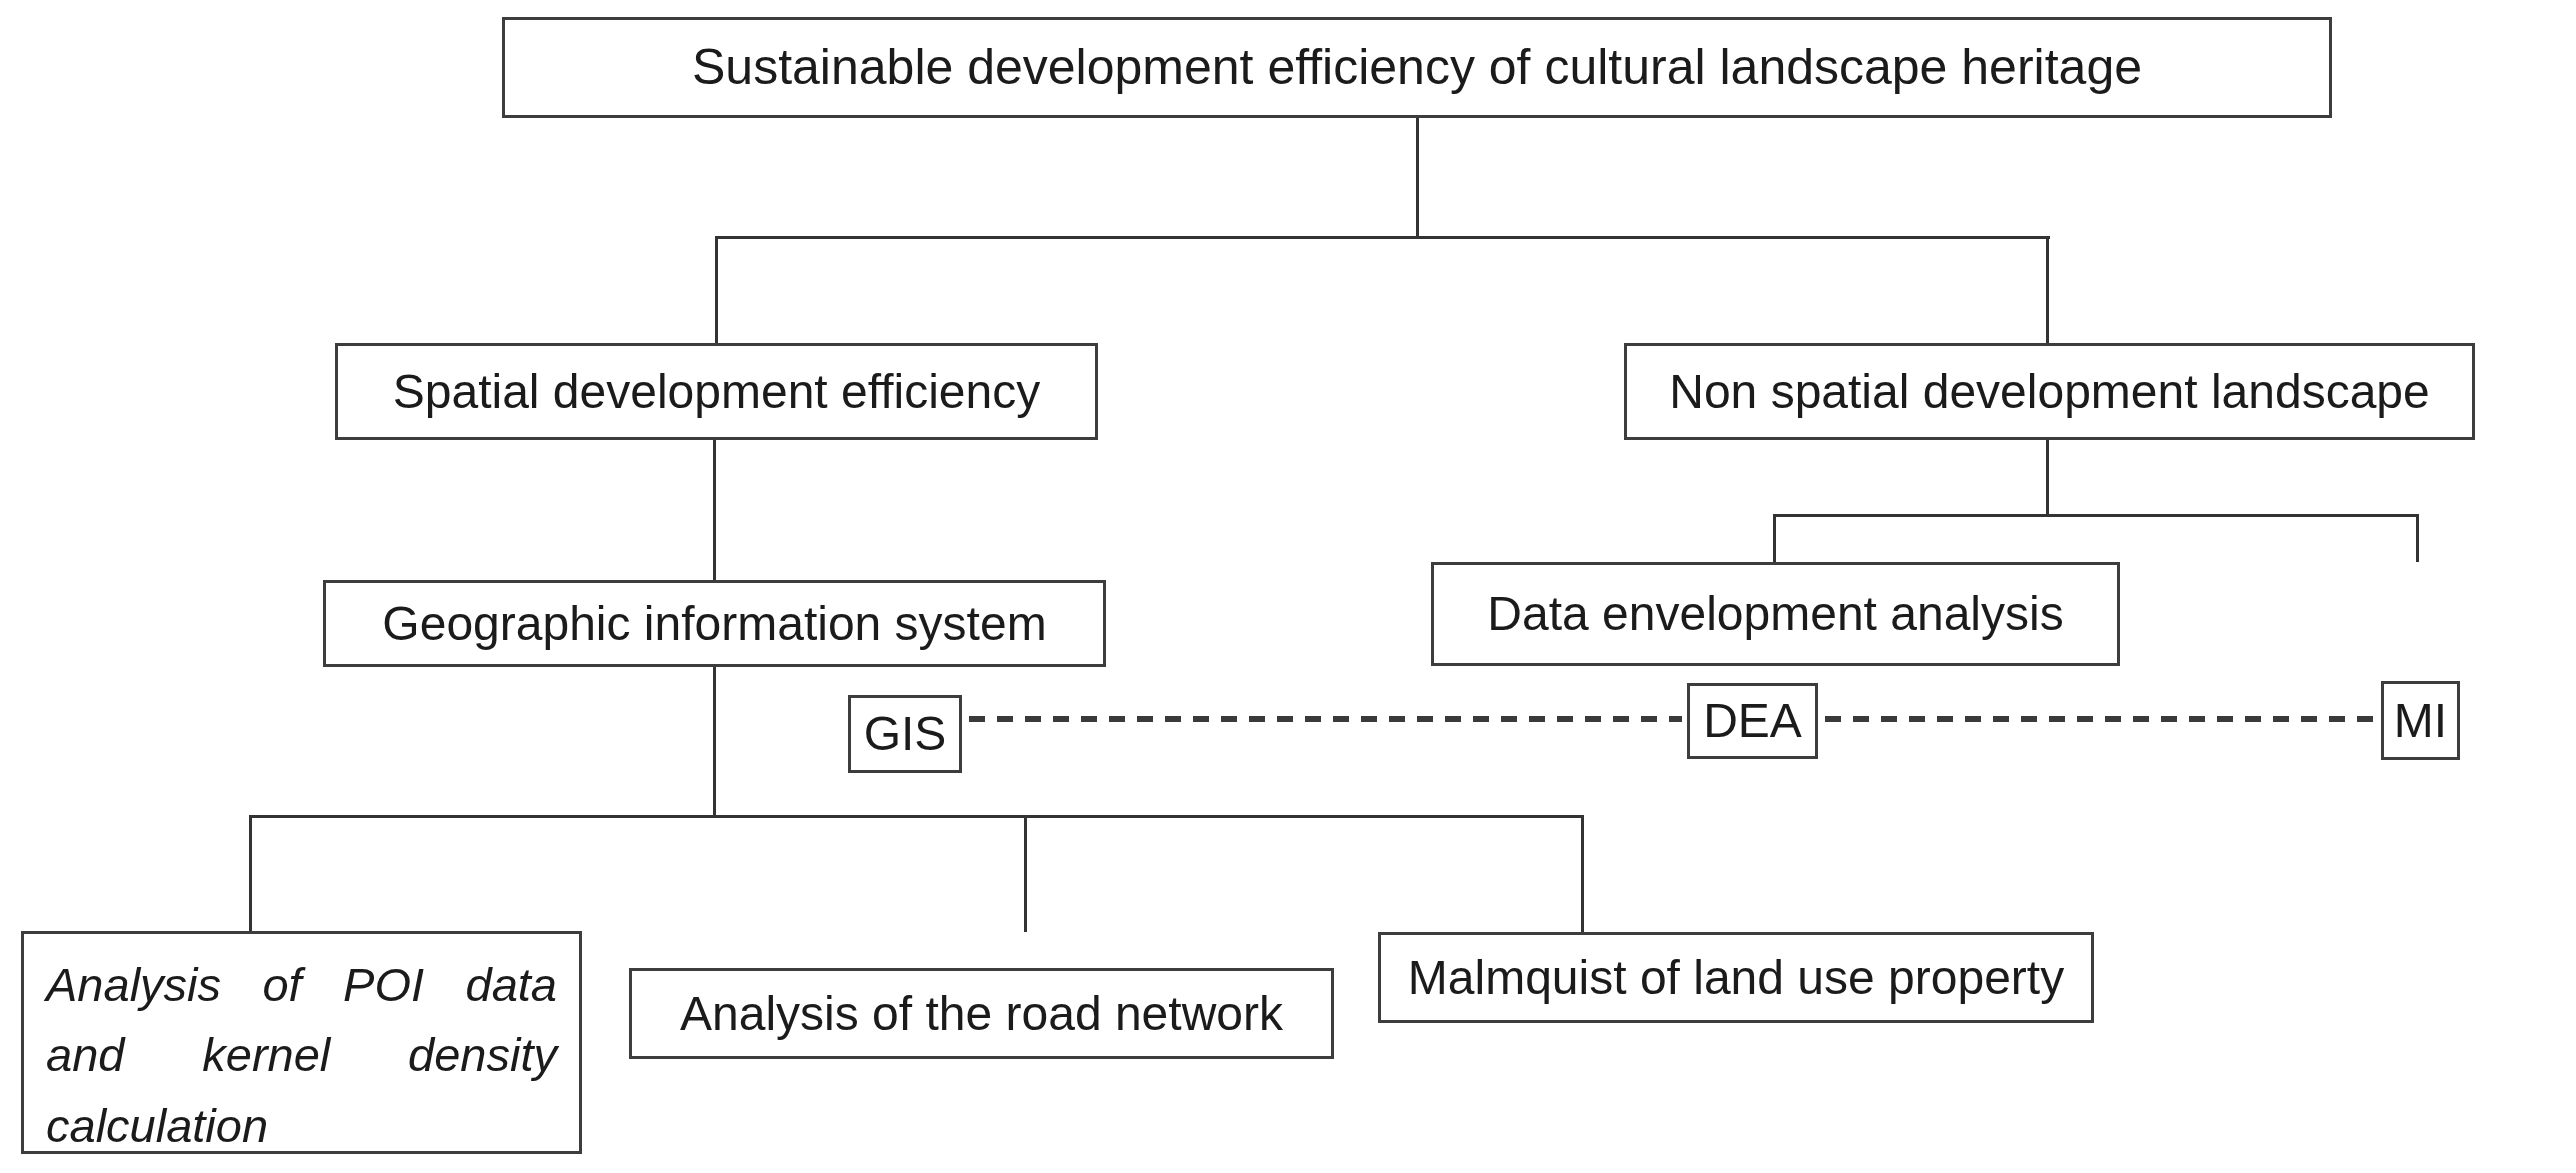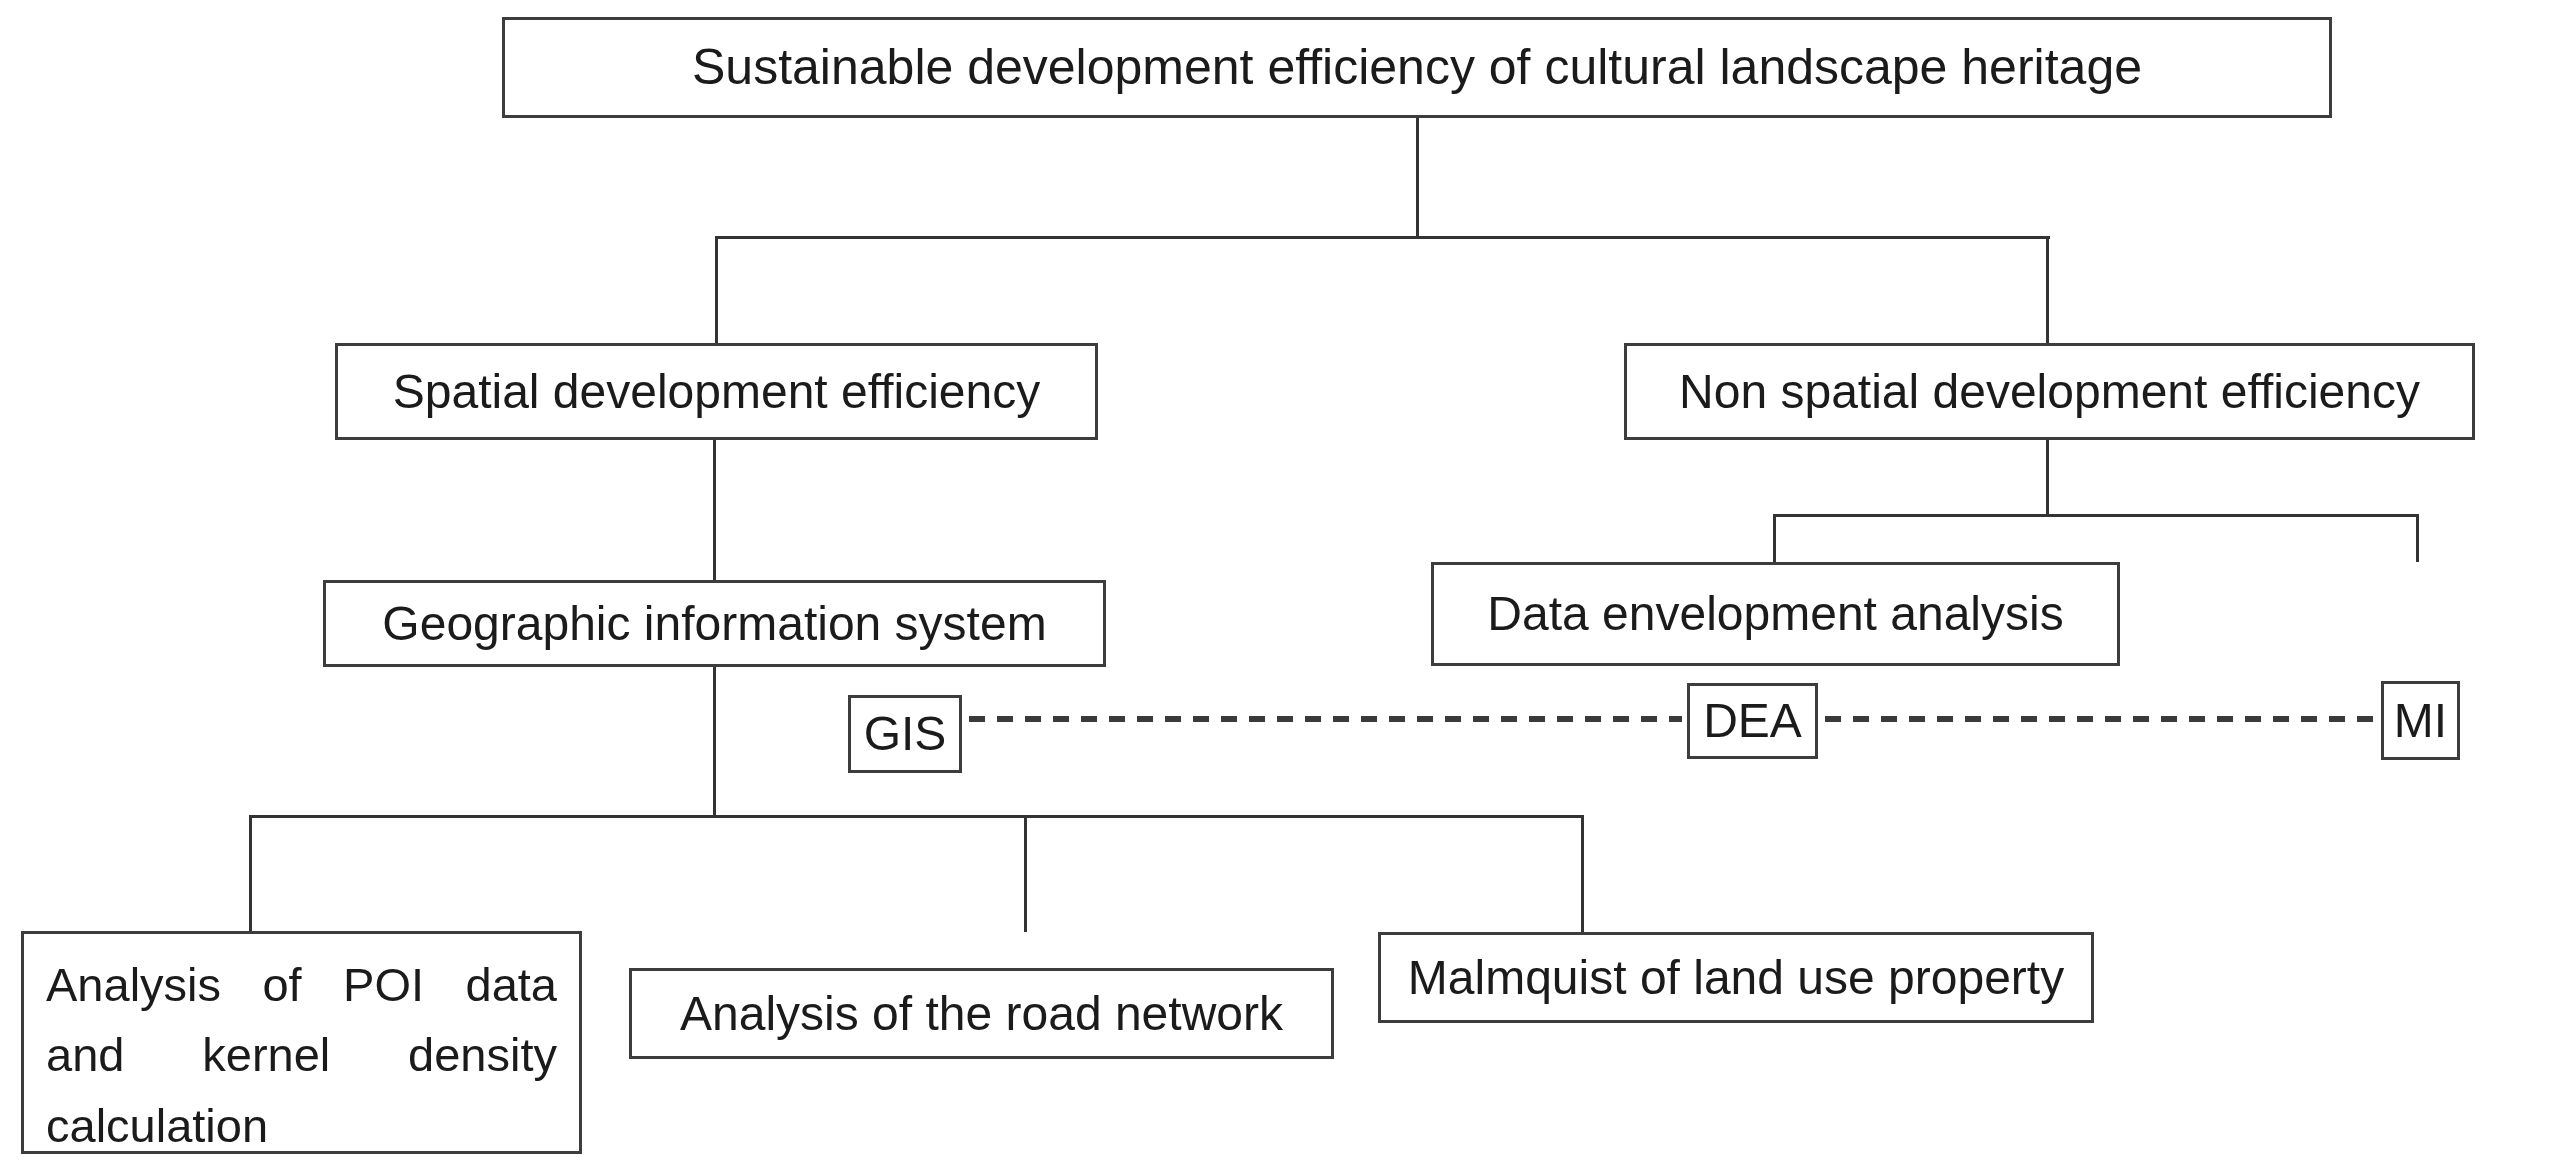--- a/index.html
+++ b/index.html
@@ -31,20 +31,21 @@
     z-index: 2;
   }
   .box.title  { font-size: 50px; }
   .box.multiline {
     display: block;
     white-space: normal;
     text-align: justify;
     padding: 15.6px 22px;
     font-size: 47px;
     line-height: 1.5;
+    font-style: italic;
   }
   .vline {
     position: absolute;
     width: 3.1px;
     background: #333333;
     z-index: 1;
   }
   .hline {
     position: absolute;
     height: 3.1px;
@@ -81,21 +82,21 @@
   <div class="vline" style="left:1024px; top:815px; height:117px;"></div>
   <div class="vline" style="left:1581px; top:815px; height:117px;"></div>
 
   <div class="dashline" style="left:969px; top:716px; width:713px;"></div>
   <div class="dashline" style="left:1825px; top:716px; width:553px;"></div>
 
   <div class="box title" style="left:502px; top:17px; width:1830px; height:101px;">Sustainable development efficiency of cultural landscape heritage</div>
 
   <div class="box" style="left:335px; top:343px; width:763px; height:97px;">Spatial development efficiency</div>
 
-  <div class="box" style="left:1624px; top:343px; width:851px; height:97px;">Non spatial development efficiency</div>
+  <div class="box" style="left:1624px; top:343px; width:851px; height:97px;">Non spatial development landscape</div>
 
   <div class="box" style="left:323px; top:580px; width:783px; height:87px;">Geographic information system</div>
 
   <div class="box" style="left:1431px; top:562px; width:689px; height:104px;">Data envelopment analysis</div>
 
 
   <div class="box" style="left:848px; top:681px; width:114px; height:78px;margin-top:14px;">GIS</div>
 
   <div class="box" style="left:1687px; top:683px; width:131px; height:76px;">DEA</div>
 

